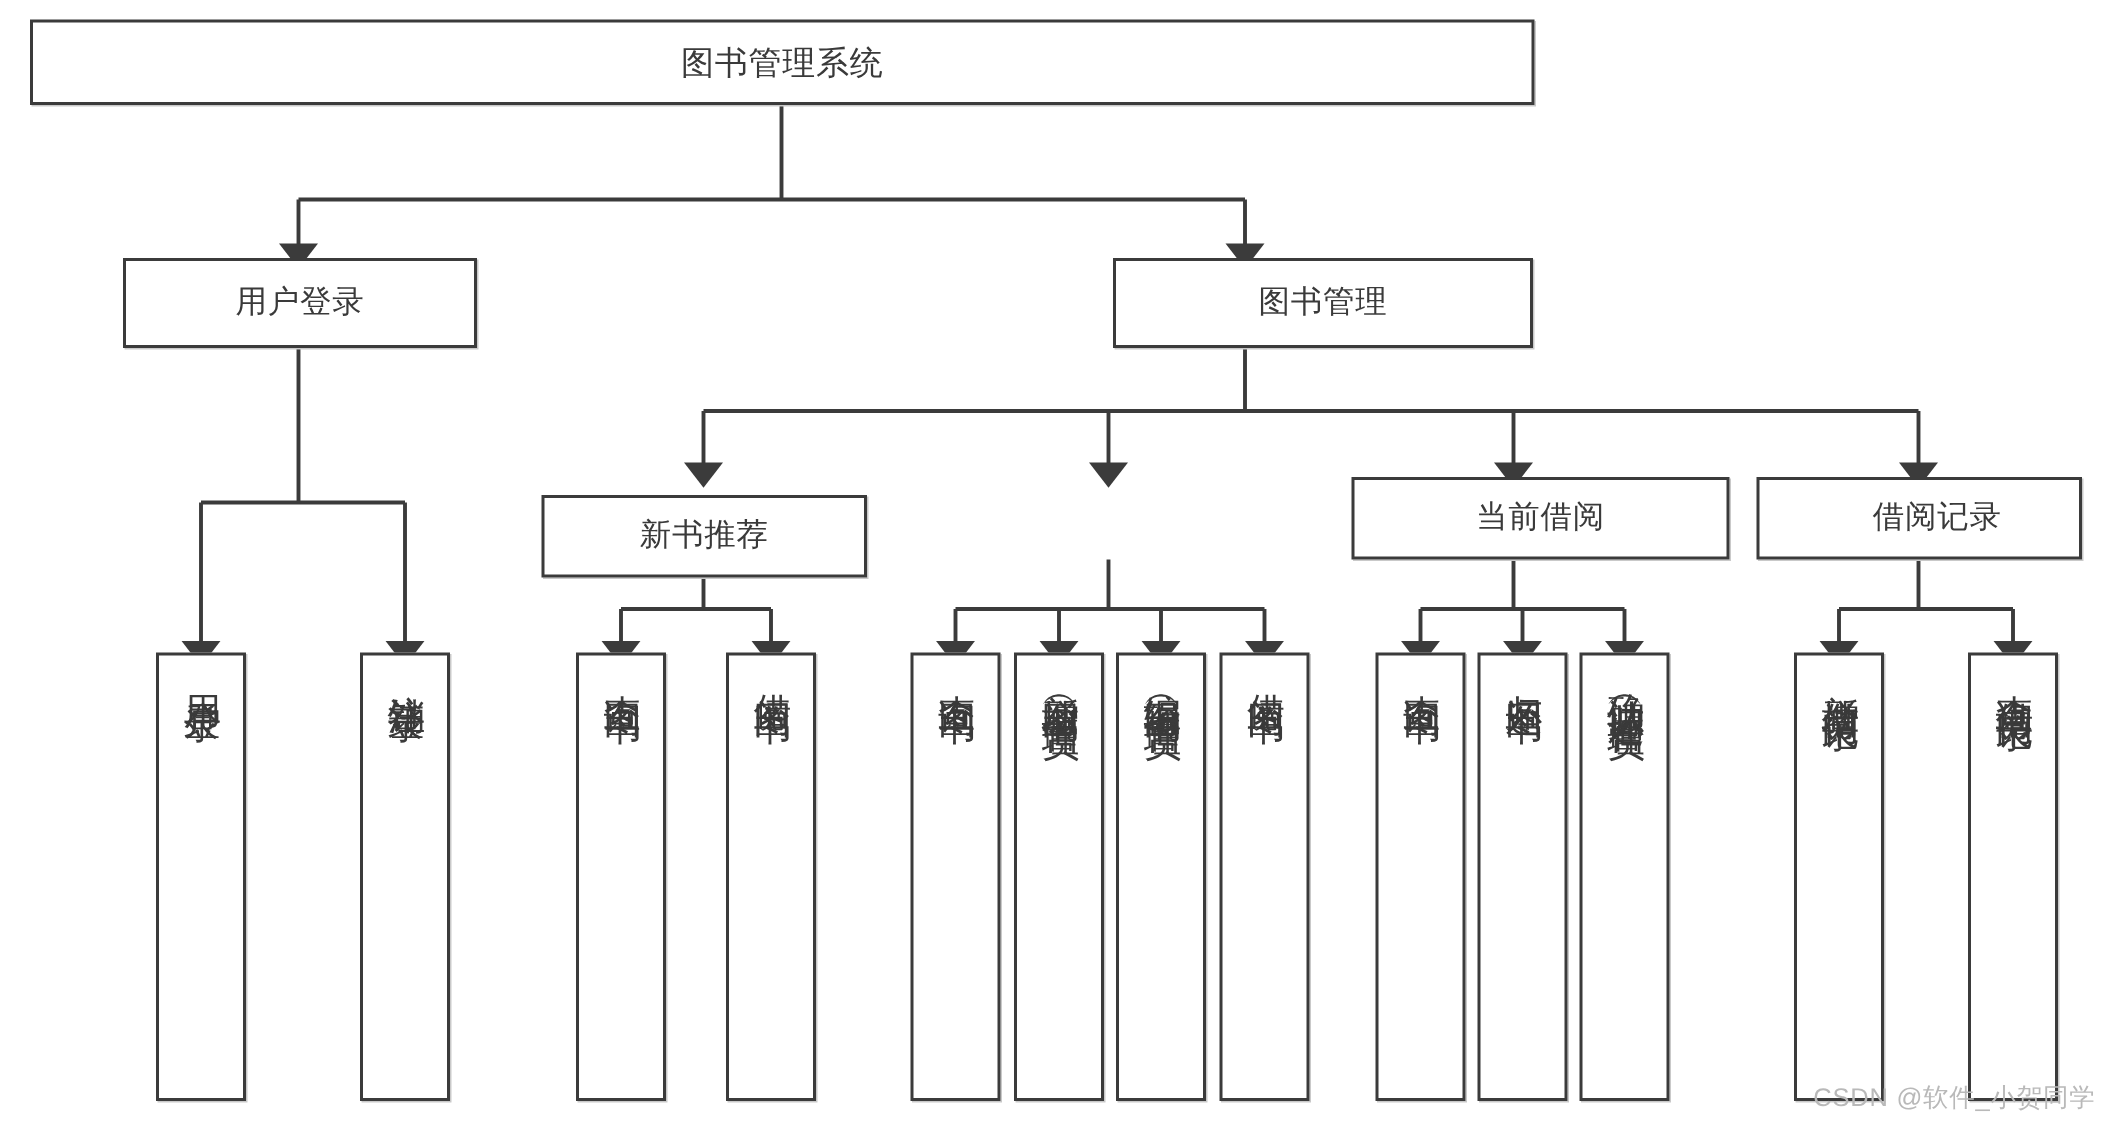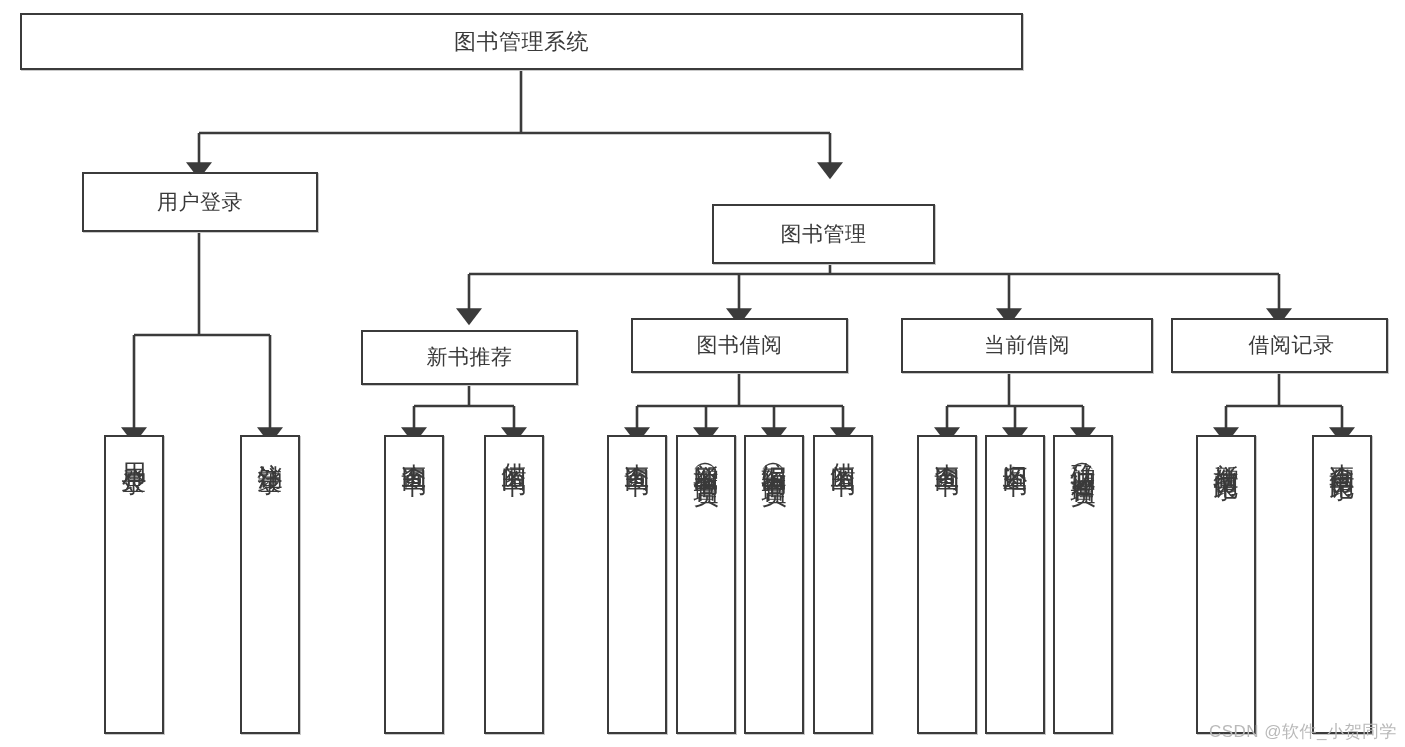--- a/index.html
+++ b/index.html
@@ -133,30 +133,27 @@
     </g>
   </svg>
 
   <div class="node h root" style="left:20px; top:13px; width:1003px; height:57px;">
     <span class="label">图书管理系统</span>
   </div>
 
   <div class="node h" style="left:82px; top:172px; width:236px; height:60px;">
     <span class="label">用户登录</span>
   </div>
-  <div class="node h" style="left:712px; top:172px; width:223px; height:60px;margin-top:32px;">
+  <div class="node h" style="left:742px; top:172px; width:280px; height:60px;">
     <span class="label">图书管理</span>
   </div>
 
   <div class="node h" style="left:361px; top:318px; width:217px; height:55px;margin-top:12px;">
     <span class="label">新书推荐</span>
   </div>
-  <div class="node h" style="left:631px; top:318px; width:217px; height:55px;">
-    <span class="label">图书借阅</span>
-  </div>
   <div class="node h" style="left:901px; top:318px; width:252px; height:55px;">
     <span class="label">当前借阅</span>
   </div>
   <div class="node h" style="left:1171px; top:318px; width:217px; height:55px;padding-left:24px;">
     <span class="label">借阅记录</span>
   </div>
 
   <div class="node v" style="left:104px; top:435px; width:60px; height:299px;">
     <span class="label">用户登录</span>
   </div>

